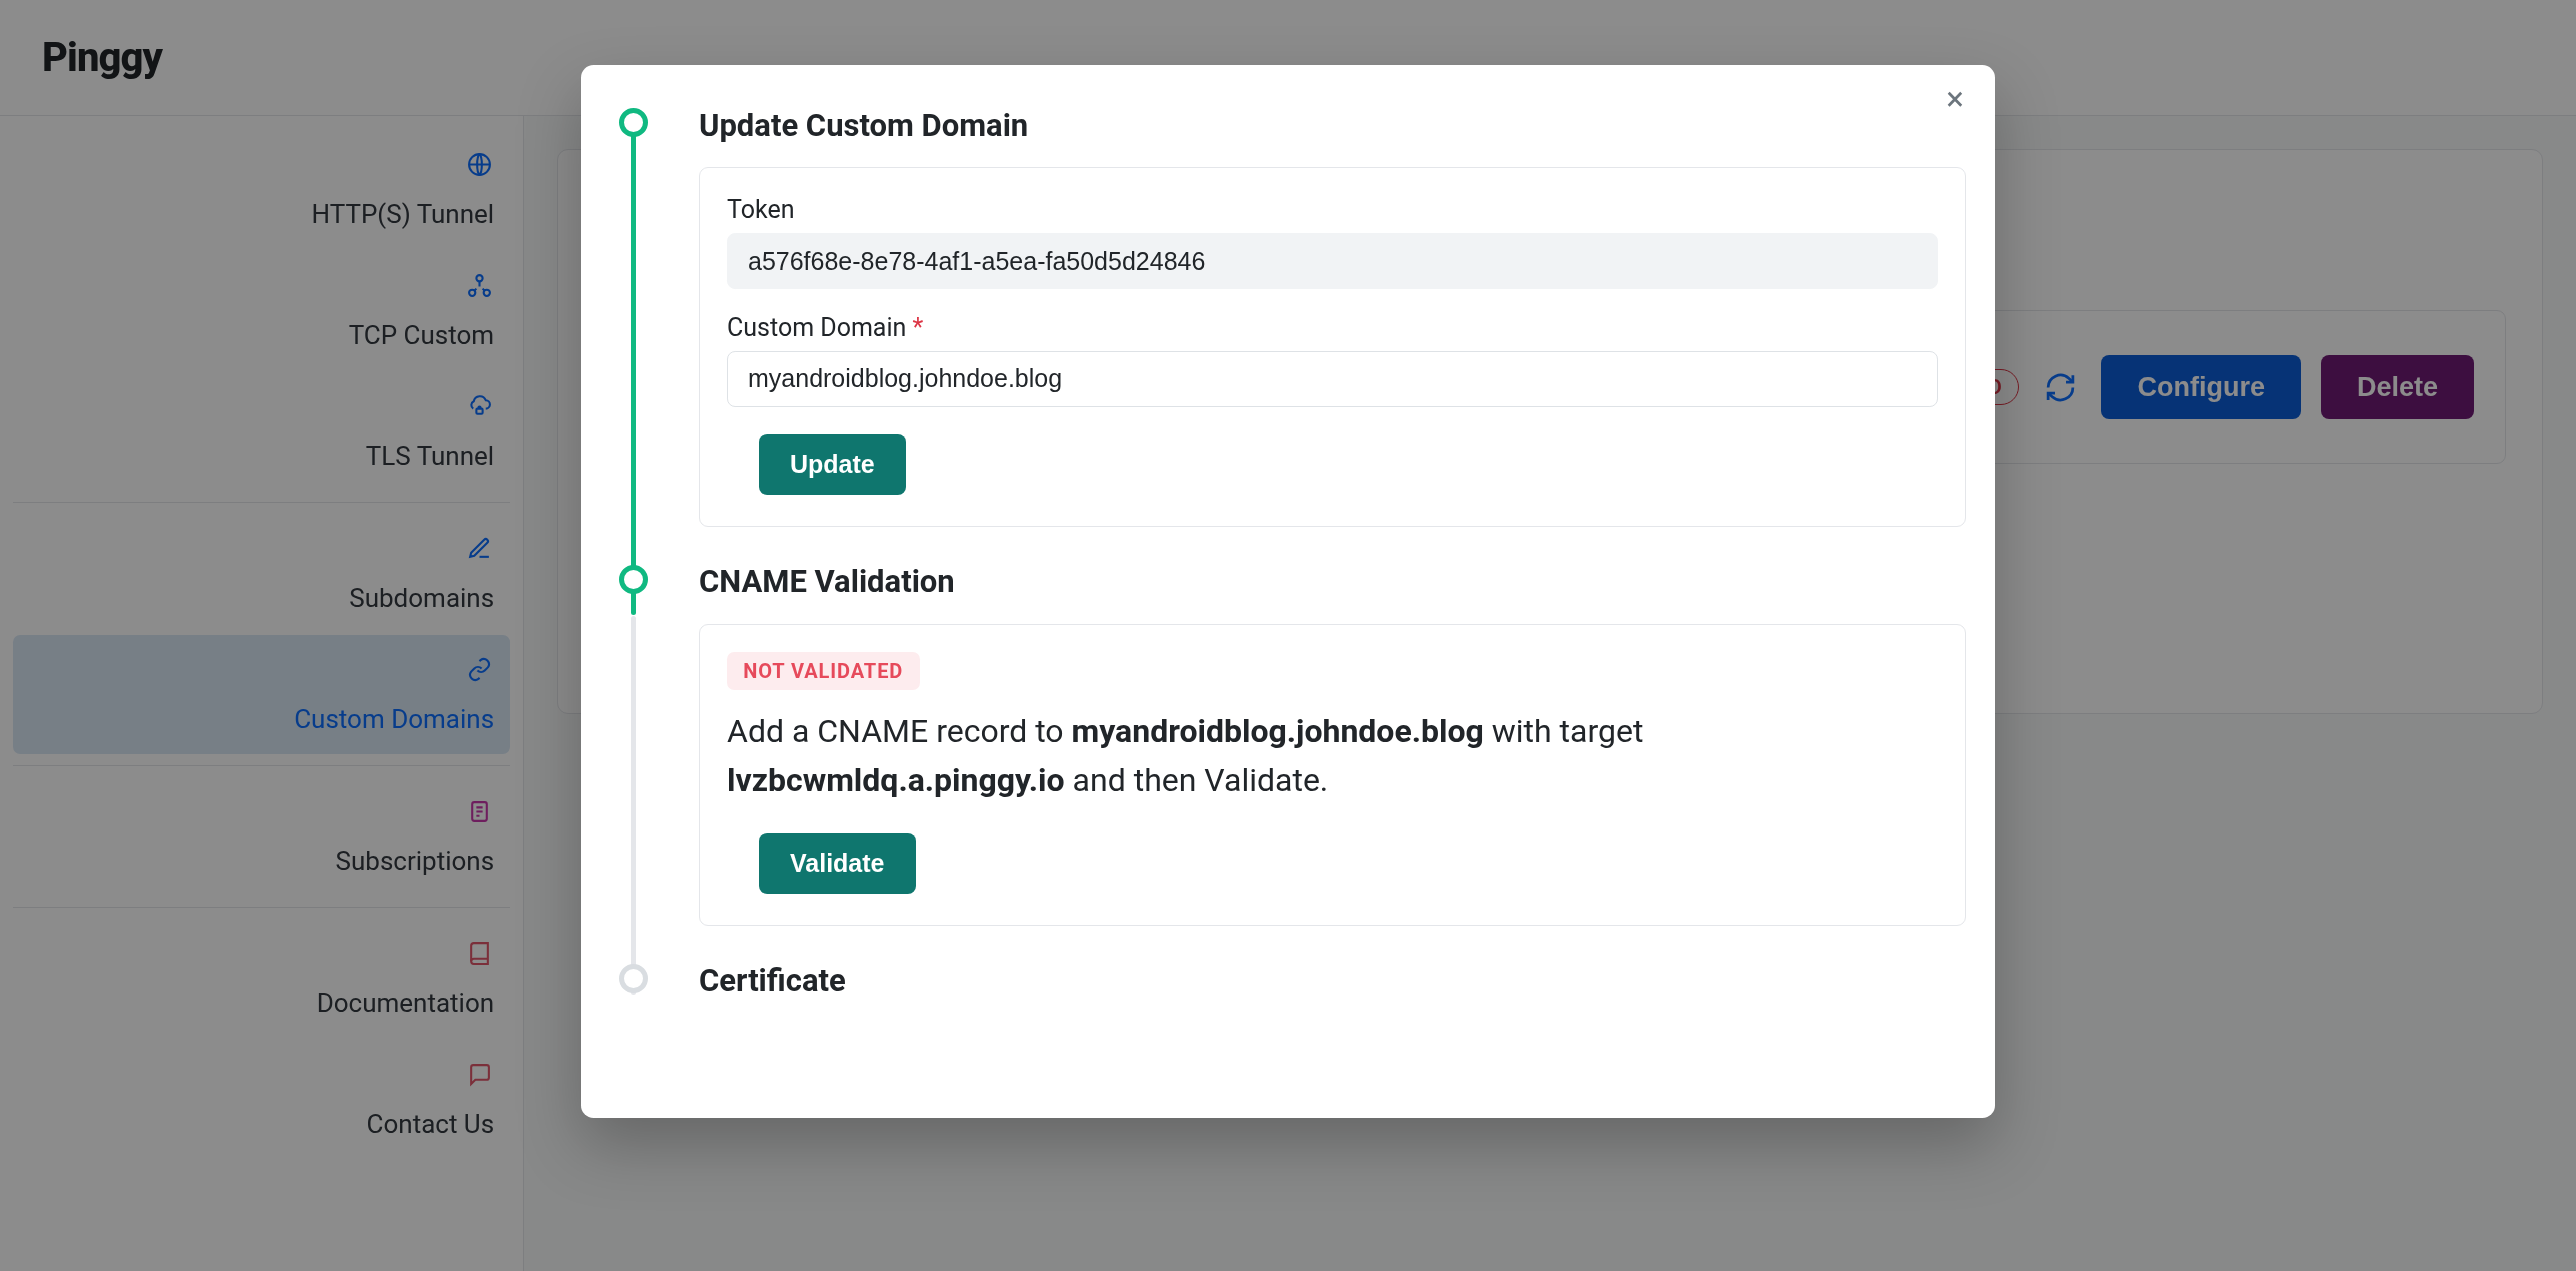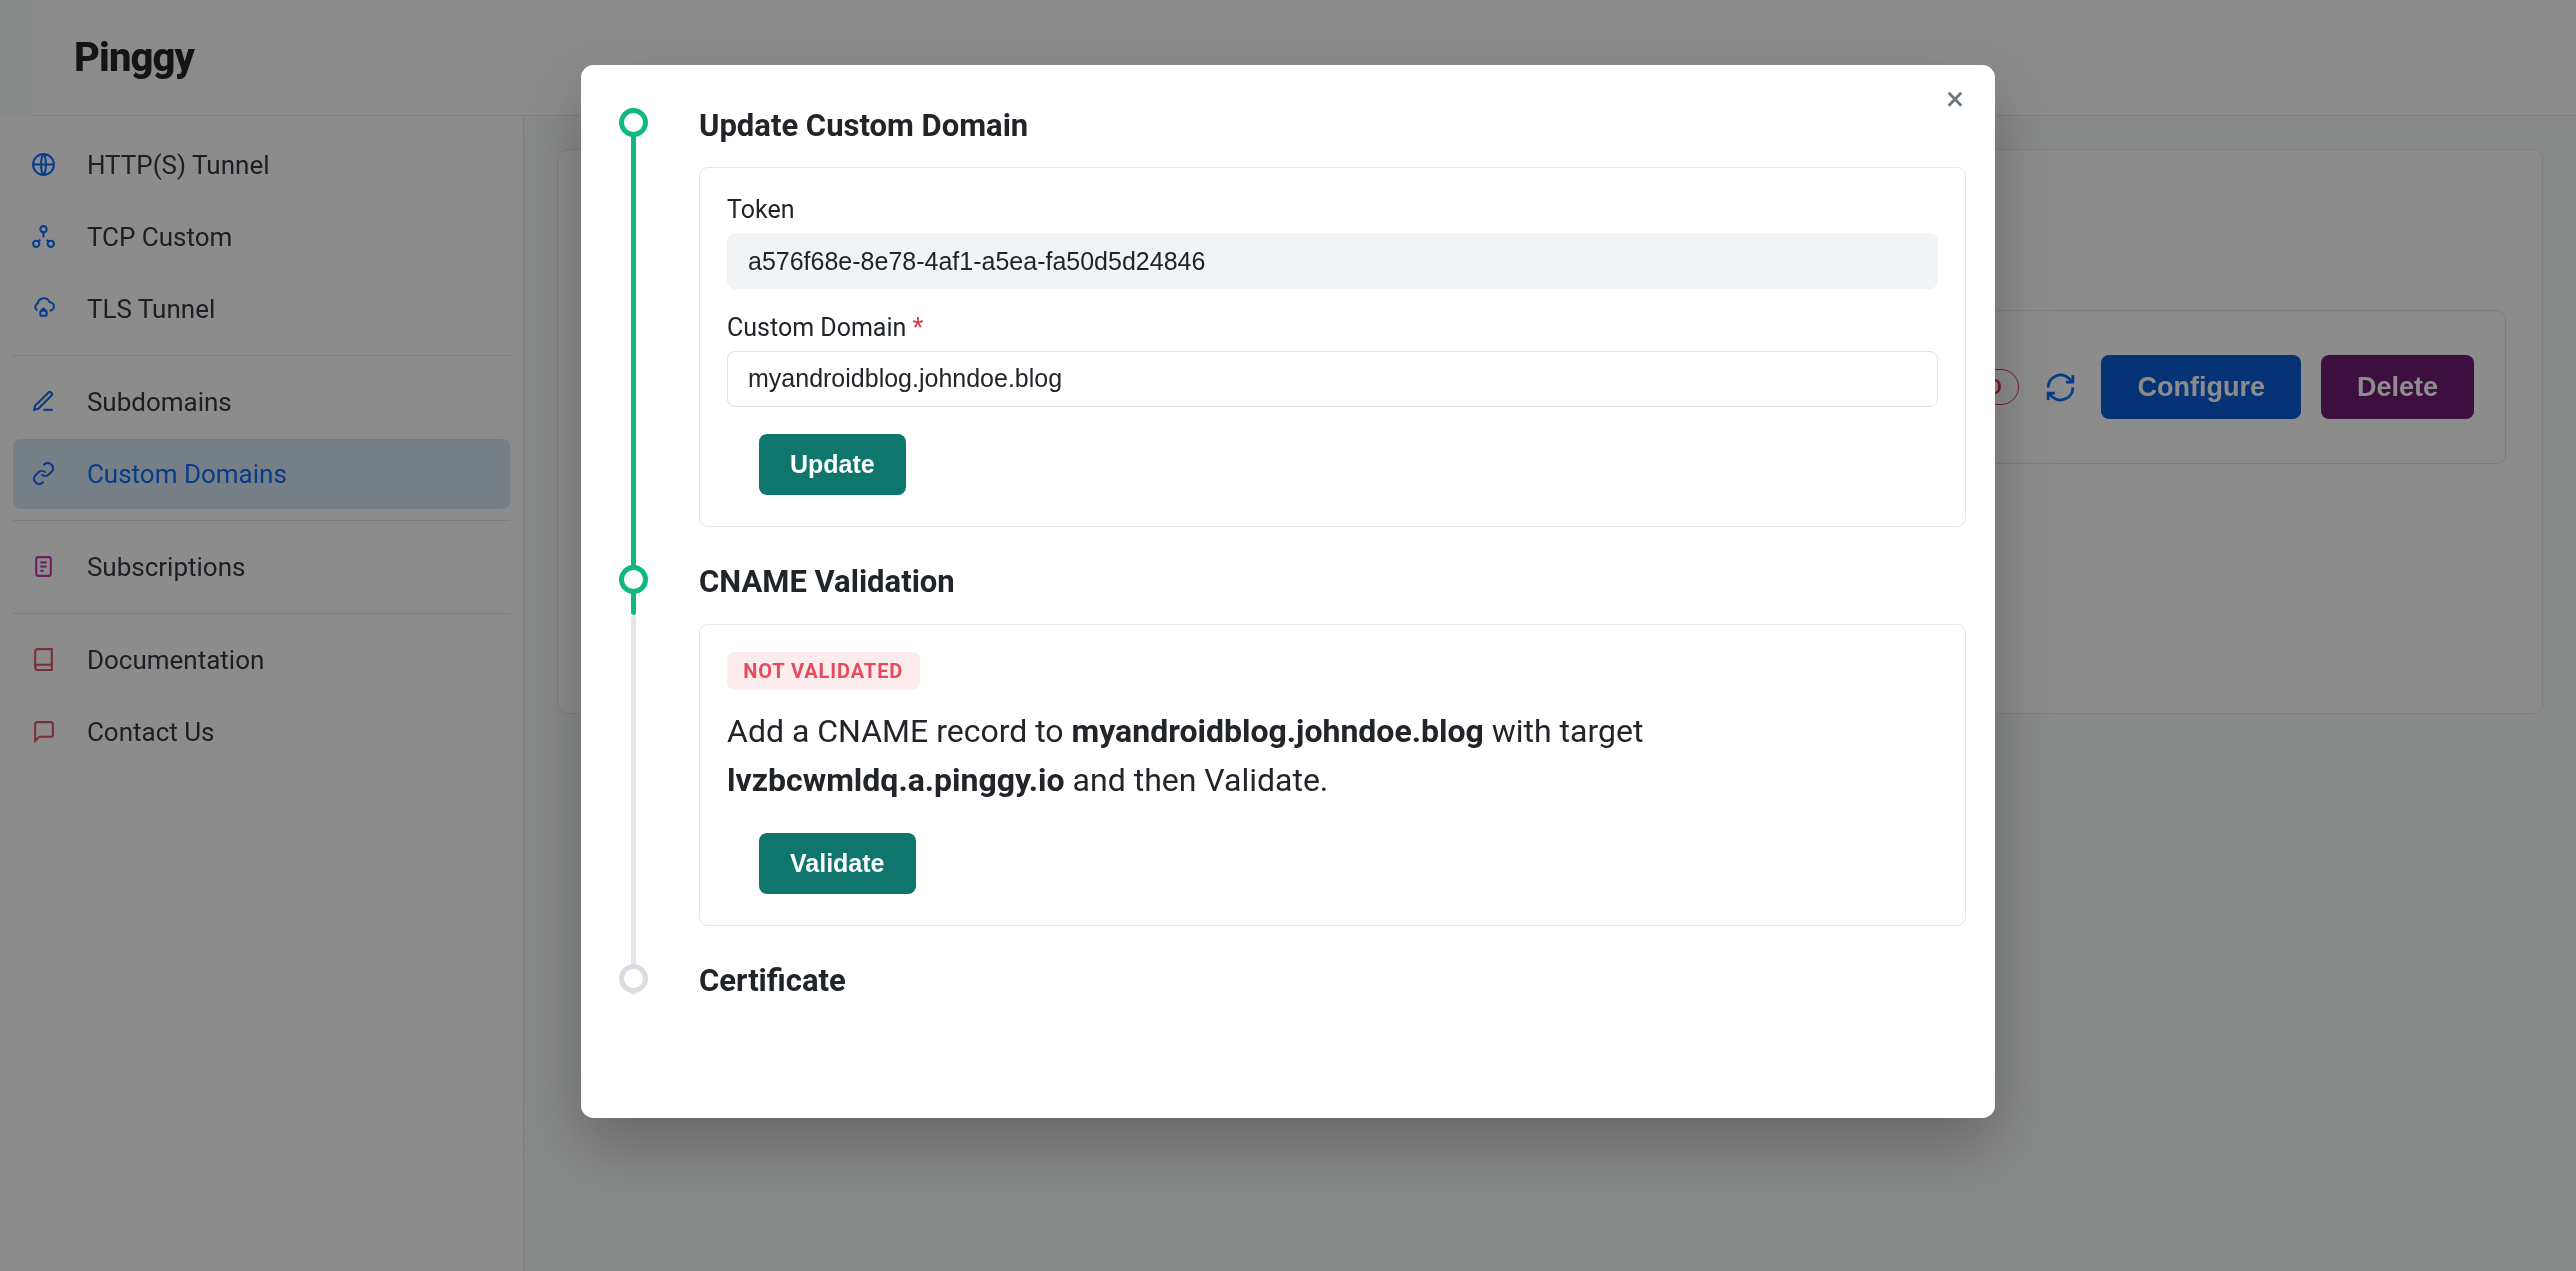--- a/index.html
+++ b/index.html
@@ -14,21 +14,20 @@
   }
 
   
   .header {
     height: 116px;
     border-bottom: 1.8px solid #e4e6ea;
     background: #fff;
     display: flex;
     align-items: center;
     padding-left: 42px;
-    margin-left: 32px;
   }
   .logo {
     font-size: 40px;
     font-weight: 800;
     letter-spacing: -0.9px;
   }
 
   
   .page {
     display: flex;
@@ -40,28 +39,29 @@
     background: #fff;
     padding: 12.6px 5.4px;
   }
   .sidebar hr {
     border: none;
     border-top: 0.9px solid #e4e6ea;
     margin: 11px 7.2px;
   }
   .side-item {
     display: flex;
-    align-items: flex-start;
-    gap: 29px;
+    align-items: flex-end;
+    gap: 20px;
     padding: 20px 16.3px;
     font-size: 26px;
     color: #343a40;
     border-radius: 7.2px;
     cursor: pointer;
     margin: 1.8px 7.2px;
+    flex-direction: column;
   }
   .side-item.active {
     background: #d9e7f5;
     color: #0d6efd;
   }
   .side-icon {
     width: 29px;
     height: 29px;
     display: inline-flex;
     align-items: center;

